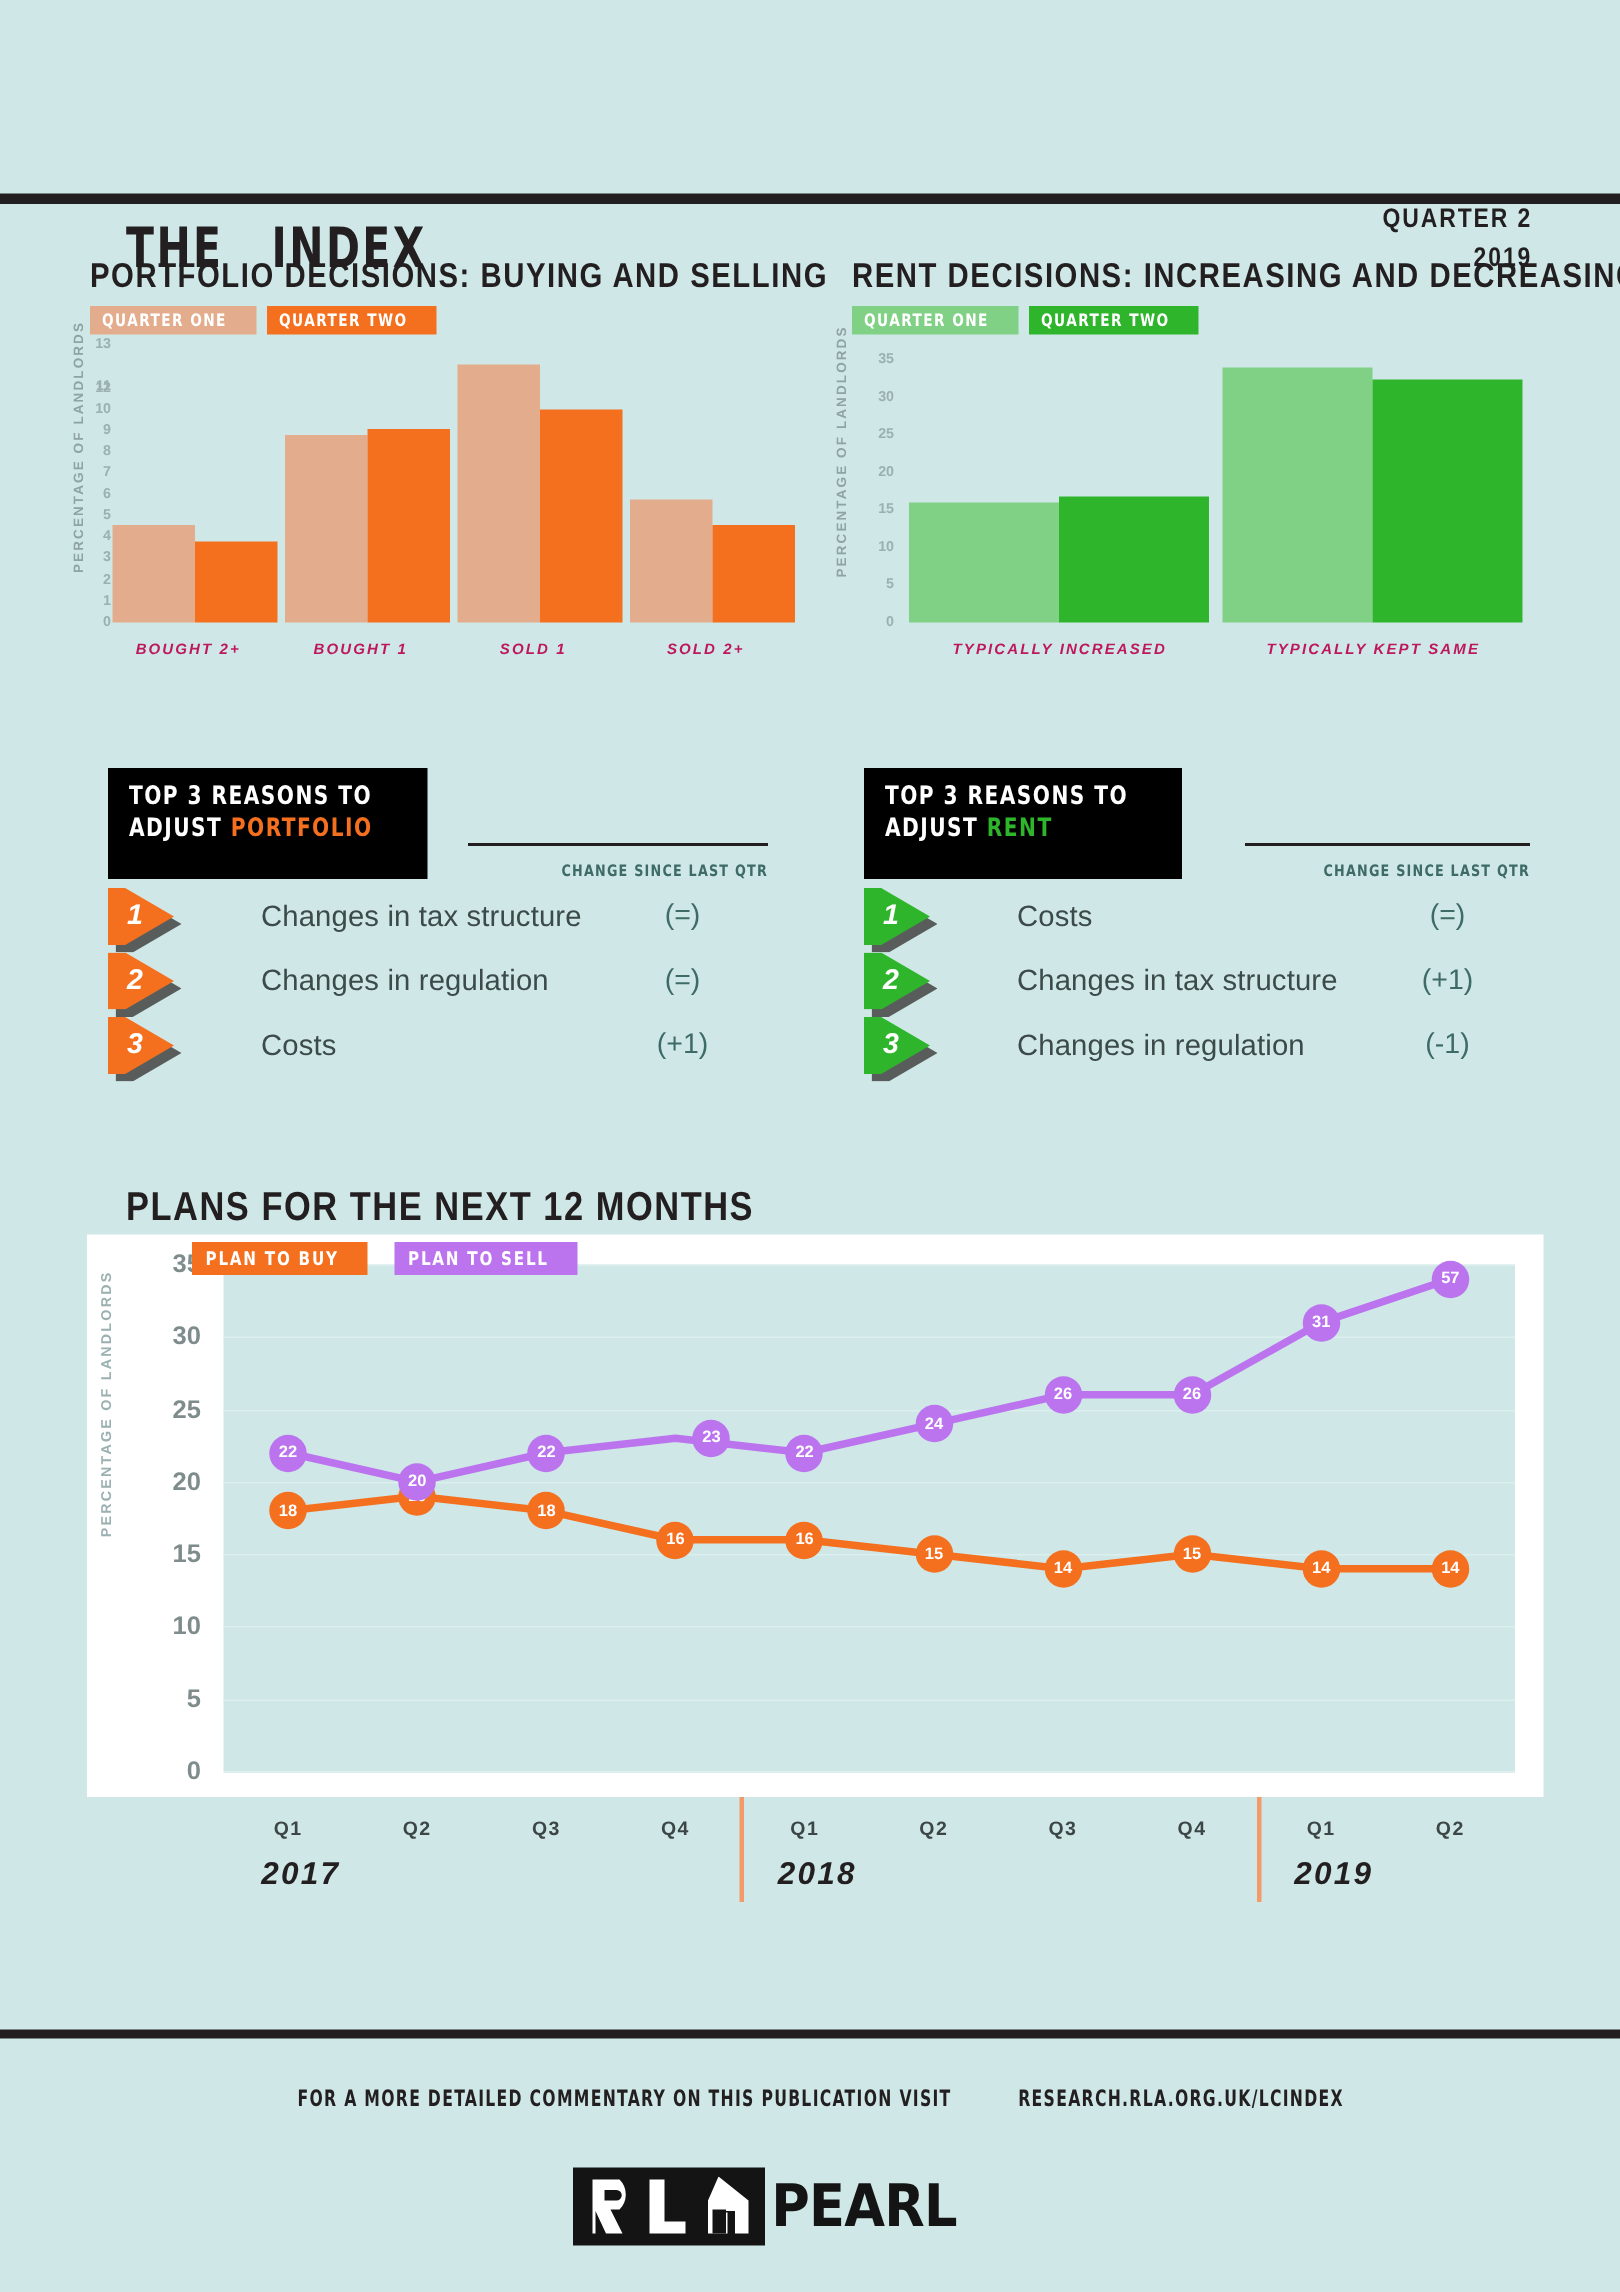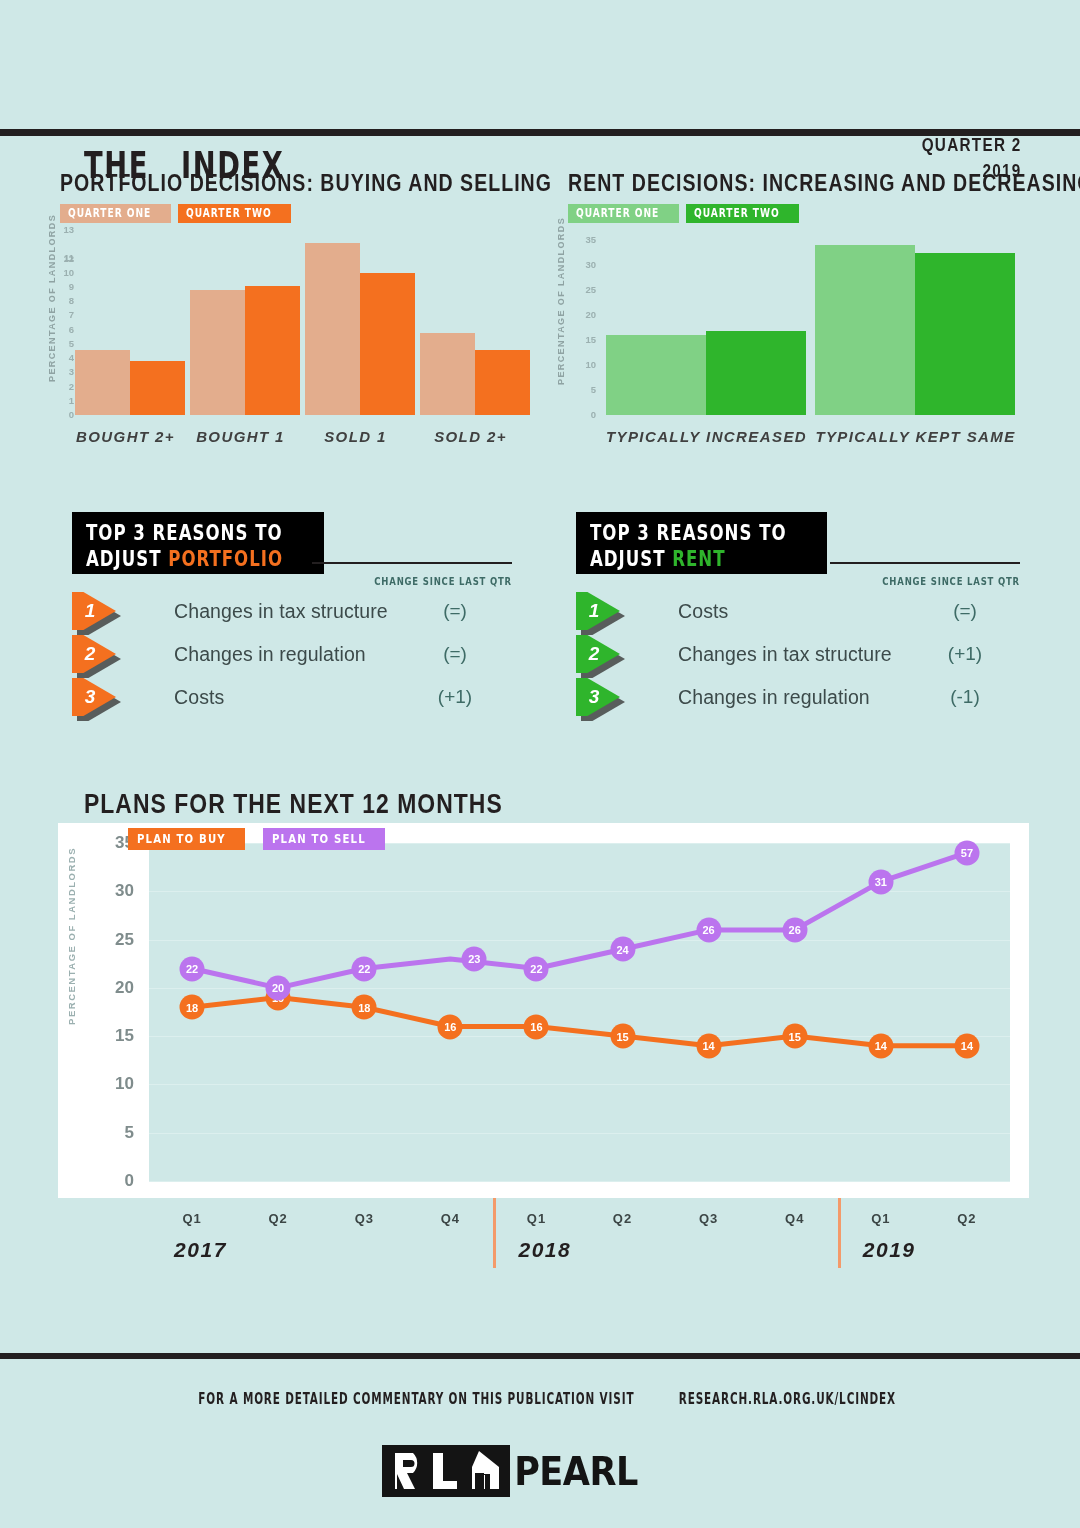--- a/index.html
+++ b/index.html
@@ -70,31 +70,31 @@
     position: absolute; color: #8fa3a3; font-size: 9px; letter-spacing: 1.4px;
     font-weight: bold; writing-mode: vertical-rl; transform: rotate(180deg);
     white-space: nowrap;
   }
   .ytick {
     position: absolute; color: #9bb0b0; font-size: 9.5px; font-weight: bold;
     text-align: right; line-height: 1;
   }
   .bar { position: absolute; bottom: 0; }
   .catlabel {
-    position: absolute; color: #404040; font-weight: bold; font-size: 15px;
+    position: absolute; color: #be185d; font-weight: bold; font-size: 10px;
     font-style: italic; letter-spacing: 1.4px; text-align: center;
     white-space: nowrap;
   }
 
   
   .reasons { position: absolute; }
   .reasons-head {
     position: relative; background: #000; color: #fff;
-    font-weight: bold; font-size: 21px; letter-spacing: 1.1px;
-    padding: 9px 14px 2px 14px; line-height: 1.22; display: inline-block;
+    font-weight: bold; font-size: 17px; letter-spacing: 1.1px;
+    padding: 9px 14px 24px 14px; line-height: 1.22; display: inline-block;
     white-space: nowrap;
   }
   .reasons-head div { transform: scaleX(0.88); transform-origin: left center; }
   .reasons-rule { position: absolute; height: 2px; background: #231f20; }
   .change-hdr {
     position: absolute; color: #3e6b66; font-weight: bold; font-size: 10.5px;
     letter-spacing: 0.9px; white-space: nowrap;
   }
   .change-hdr span { display:inline-block; transform: scaleX(0.9); transform-origin: right center; }
   .reason-row { position: absolute; display: flex; align-items: center; height: 38px; }

